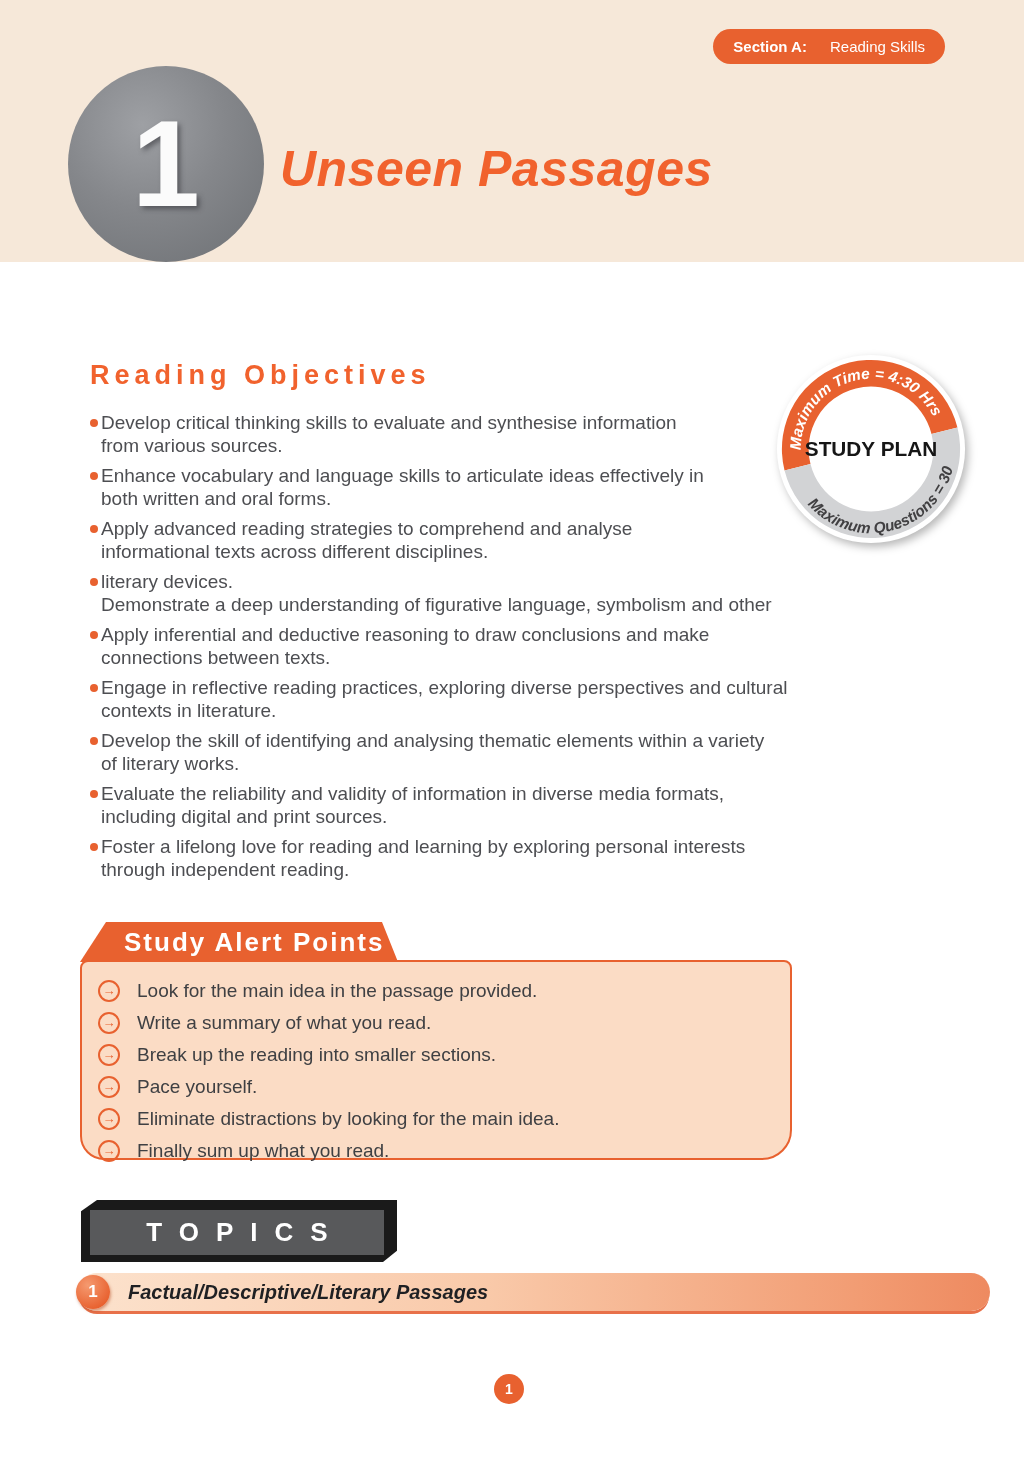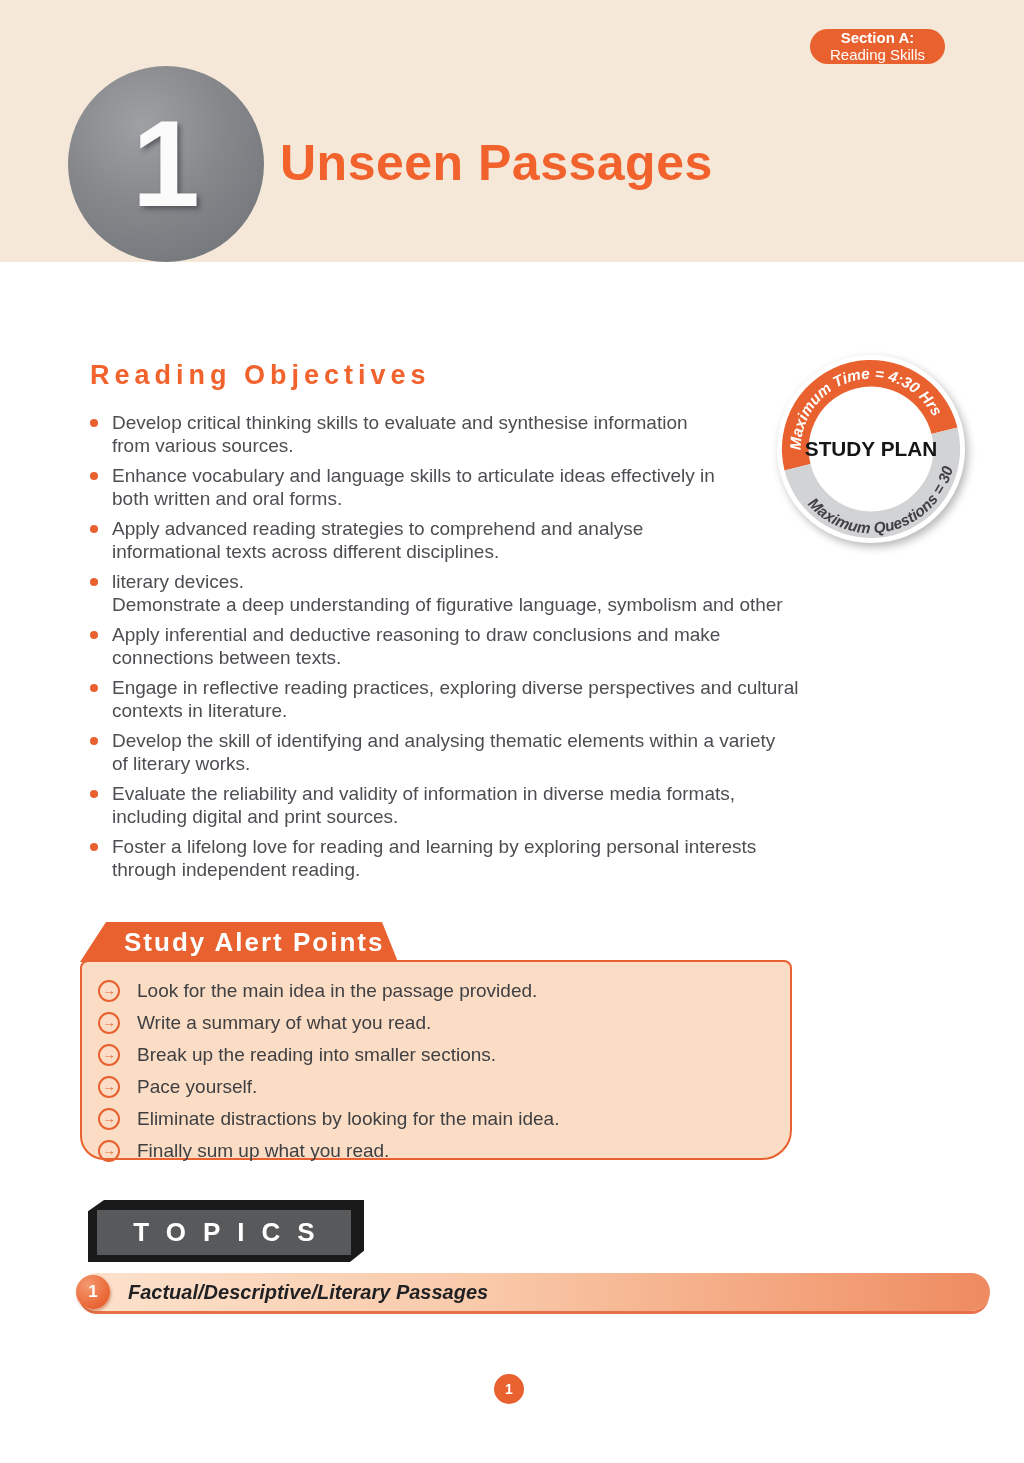--- a/index.html
+++ b/index.html
@@ -2,37 +2,37 @@
 <html style="--accent: #E8612F; --title-orange: #F1622D; --band-beige: #F6E8D9; --text-gray: #4D4E52; --alert-fill: #FBDCC5; --slab-gray: #58595B; --slab-black: #1A1A1A; --ring-gray: #D2D3D5;"><head>
 <meta charset="utf-8">
 <style>
   html,body{margin:0;padding:0;}
   body{font-family:"Liberation Sans",sans-serif;background:#ffffff;}
   .page{position:relative;width:1024px;height:1463px;background:#ffffff;overflow:hidden;}
 
   
   .top-band{position:absolute;left:0;top:0;width:1024px;height:262px;background:var(--band-beige);}
   .section-badge{position:absolute;top:29px;right:79px;height:35px;border-radius:18px;
-    background:var(--accent);color:#fff;display:flex;align-items:center;gap:0;
-    padding:0 20px;font-size:15px;flex-direction:column;}
+    background:var(--accent);color:#fff;display:flex;align-items:center;gap:23px;
+    padding:0 20px;font-size:15px;}
   .section-badge .b{font-weight:bold;}
   .chapter-circle{position:absolute;left:68px;top:66px;width:196px;height:196px;border-radius:50%;
     background:radial-gradient(circle at 38% 30%, #9ea0a4 0%, #85878b 45%, #6d7074 100%);
     display:flex;align-items:center;justify-content:center;}
   .chapter-circle .num{font-size:122px;font-weight:bold;color:#fbfbfb;
     text-shadow:3px 3px 5px rgba(50,50,55,.55);line-height:1;}
-  .chapter-title{position:absolute;left:280px;top:134px;font-size:50px;font-weight:bold;
-    color:var(--title-orange);letter-spacing:0.5px;}
+  .chapter-title{position:absolute;left:280px;top:140px;font-size:50px;font-weight:bold;
+    color:var(--title-orange);letter-spacing:0.5px;font-style:italic;}
 
   
   .objectives{position:absolute;left:90px;top:360px;width:770px;}
   .objectives h2{margin:0 0 20px 0;font-size:27px;font-weight:bold;color:var(--title-orange);
     letter-spacing:5px;}
   .objectives ul{list-style:none;margin:0;padding:0;}
-  .objectives li{display:flex;gap:14px;margin-bottom:7px;font-size:19px;line-height:23px;
+  .objectives li{display:flex;gap:3px;margin-bottom:7px;font-size:19px;line-height:23px;
     color:var(--text-gray);}
   .objectives .dot{flex:0 0 auto;width:8px;height:8px;border-radius:50%;background:var(--accent);
     margin-top:8px;}
   .ln{display:block;}
 
   
   .study-plan{position:absolute;left:772px;top:350px;width:198px;height:198px;
     filter:drop-shadow(3px 4px 4px rgba(0,0,0,.28));}
 
   
@@ -42,21 +42,21 @@
     padding-left:44px;box-sizing:border-box;}
   .alert-box{position:absolute;left:80px;top:960px;width:712px;height:200px;box-sizing:border-box;
     background:var(--alert-fill);border:2px solid var(--accent);
     border-radius:8px 8px 30px 24px;padding:18px 24px 0 16px;}
   .alert-row{display:flex;gap:17px;margin-bottom:10px;font-size:19px;line-height:21px;color:#3f4043;}
   .alert-row .circ-arrow{flex:0 0 auto;width:18px;height:18px;border:2.5px solid var(--accent);
     border-radius:50%;color:var(--accent);font-size:13px;line-height:18px;text-align:center;
     font-weight:bold;margin-top:0px;}
 
   
-  .topics-slab{position:absolute;left:88px;top:1200px;width:276px;height:62px;}
+  .topics-slab{position:absolute;left:81px;top:1200px;width:316px;height:62px;}
   .topics-slab .back{position:absolute;inset:0;background:var(--slab-black);
     clip-path:polygon(16px 0,100% 0,100% 82%,calc(100% - 14px) 100%,0 100%,0 18%);}
   .topics-slab .face{position:absolute;left:9px;top:10px;right:13px;bottom:7px;
     background:var(--slab-gray);display:flex;align-items:center;justify-content:center;}
   .topics-slab .face span{color:#fff;font-weight:bold;font-size:26px;letter-spacing:17px;
     padding-left:17px;}
 
   .topic-bar{position:absolute;left:78px;top:1273px;width:912px;height:38px;border-radius:19px;
     background:linear-gradient(90deg,#fce2cd 0%,#f9c9a9 45%,#f29d74 85%,#ee8a60 100%);
     box-shadow:0 4px 0 -1px #e8714a;}

